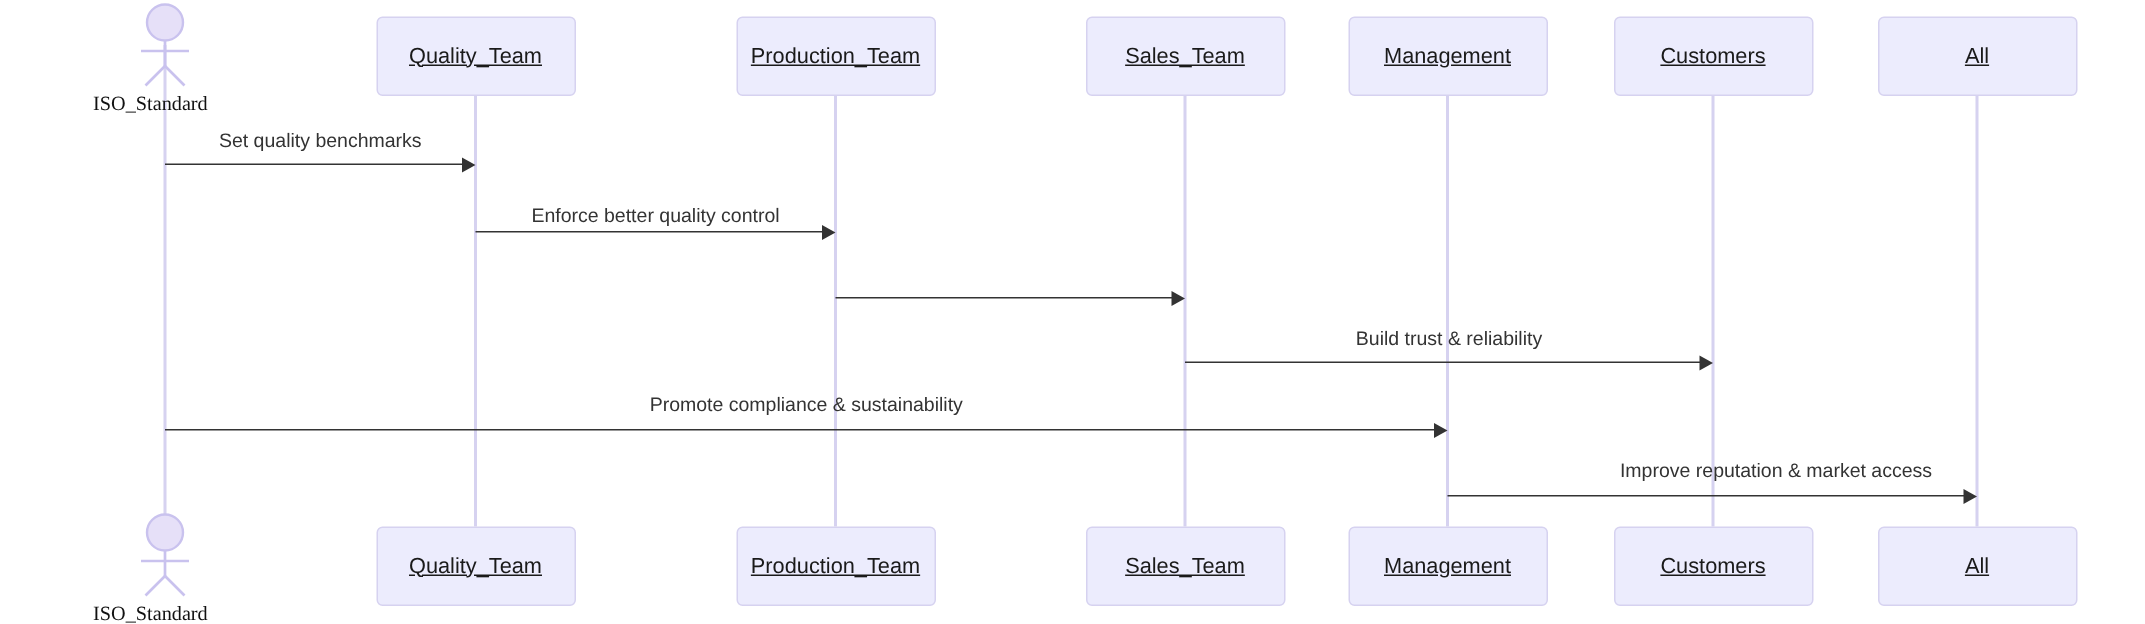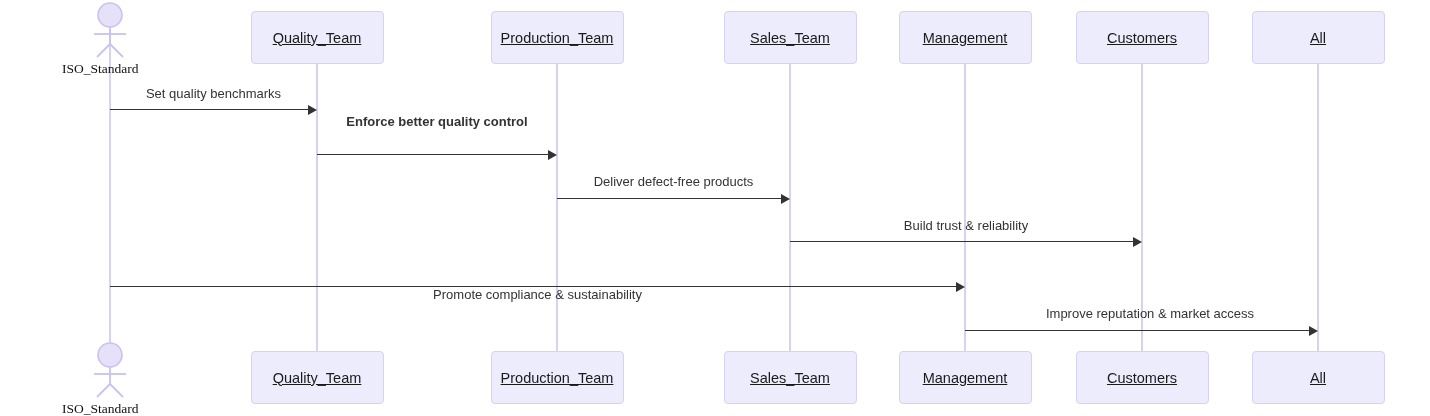--- a/index.html
+++ b/index.html
@@ -132,26 +132,25 @@
       <span>All</span>
     </div>
     <div class="participant" style="left: 1251.5px; top: 351px;">
       <span>All</span>
     </div>
     <div class="msg-line" style="left: 110px; top: 109px; width: 199px;"></div>
     <div class="msg-head" style="left: 308px; top: 105px;"></div>
     <div class="msg-label" style="left: 213.5px; top: 86px;">Set quality benchmarks</div>
     <div class="msg-line" style="left: 317px; top: 154px; width: 232px;"></div>
     <div class="msg-head" style="left: 548px; top: 150px;"></div>
-    <div class="msg-label" style="left: 437px; top: 114px; font-weight: bold;">Enforce better quality control</div>
+    <div class="msg-label" style="left: 437px; top: 136px;">Enforce better quality control</div>
     <div class="msg-line" style="left: 557px; top: 198px; width: 225px;"></div>
     <div class="msg-head" style="left: 781px; top: 194px;"></div>
-    <div class="msg-label" style="left: 673.5px; top: 174px;">Deliver defect-free products</div>
     <div class="msg-line" style="left: 790px; top: 241px; width: 344px;"></div>
     <div class="msg-head" style="left: 1133px; top: 237px;"></div>
     <div class="msg-label" style="left: 966px; top: 218px;">Build trust &amp; reliability</div>
     <div class="msg-line" style="left: 110px; top: 286px; width: 847px;"></div>
     <div class="msg-head" style="left: 956px; top: 282px;"></div>
-    <div class="msg-label" style="left: 537.5px; top: 262px; margin-top: 25px;">Promote compliance &amp; sustainability</div>
+    <div class="msg-label" style="left: 537.5px; top: 262px;">Promote compliance &amp; sustainability</div>
     <div class="msg-line" style="left: 965px; top: 330px; width: 345px;"></div>
     <div class="msg-head" style="left: 1309px; top: 326px;"></div>
-    <div class="msg-label" style="left: 1150px; top: 306px; text-align: center;">Improve reputation &amp; market access</div>
+    <div class="msg-label" style="left: 1184px; top: 306px; text-align: center;">Improve reputation &amp; market access</div>
   </div>
 
 </body></html>

